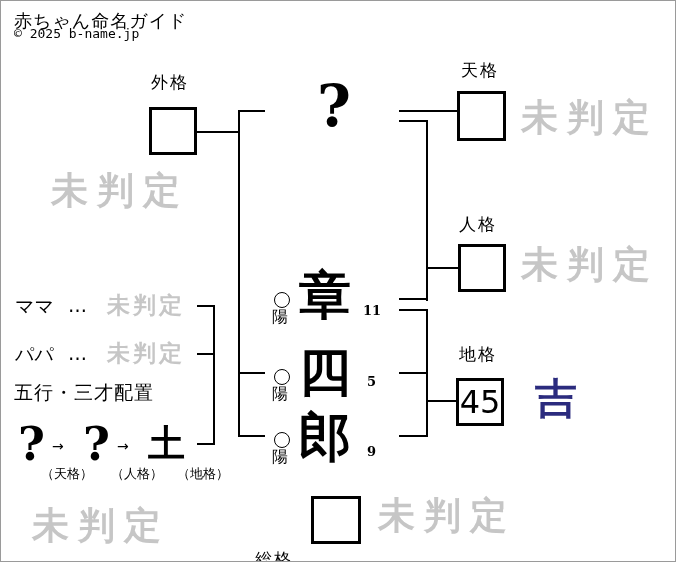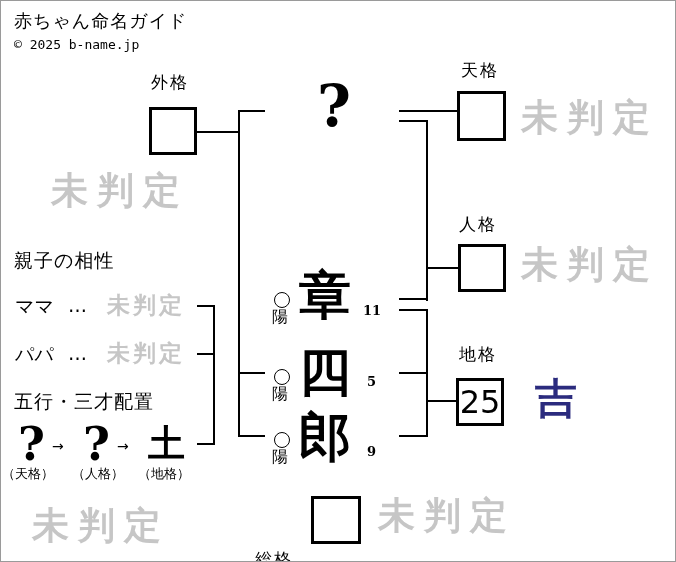--- a/index.html
+++ b/index.html
@@ -38,21 +38,21 @@
     font-weight:bold;font-size:58px;line-height:1;width:46px;text-align:center;
   }
   .side-heading{position:absolute;font-size:19px;letter-spacing:1px;}
   .side-label{position:absolute;font-size:19px;}
   .gogyou-sym{
     position:absolute;font-family:"DejaVu Serif","Liberation Serif",serif;
     font-weight:bold;font-size:46px;line-height:1;
   }
   .gogyou-sym-earth{font-size:37px;}
   .gogyou-arrow{position:absolute;font-size:14px;line-height:1;}
-  .gogyou-lab{position:absolute;font-size:13px;}
+  .gogyou-lab{position:absolute;font-size:13px;padding-left:39px;}
   .chikaku-value{
     position:absolute;inset:0;display:flex;align-items:center;justify-content:center;
     font-size:32px;font-family:"DejaVu Sans","Liberation Sans",sans-serif;line-height:1;
   }
   .result-good{
     position:absolute;font-family:"DejaVu Serif","Liberation Serif",serif;
     font-weight:bold;font-size:42px;line-height:1;
   }
 </style>
 </head>
@@ -62,21 +62,21 @@
 
   <div class="wm wm-lg" style="left: 50px; top: 165px; color: rgb(198, 198, 198);">未判定</div>
   <div class="wm wm-lg" style="left: 520px; top: 92px; color: rgb(198, 198, 198);">未判定</div>
   <div class="wm wm-lg" style="left: 520px; top: 239px; color: rgb(198, 198, 198);">未判定</div>
   <div class="wm wm-sm" style="left: 106px; top: 289px; color: rgb(198, 198, 198);">未判定</div>
   <div class="wm wm-sm" style="left: 106px; top: 337px; color: rgb(198, 198, 198);">未判定</div>
   <div class="wm wm-lg" style="left: 31px; top: 500px; color: rgb(198, 198, 198);">未判定</div>
   <div class="wm wm-lg" style="left: 377px; top: 490px; color: rgb(198, 198, 198);">未判定</div>
 
   <div class="abs title" style="left:13px;top:8px;">赤ちゃん命名ガイド</div>
-  <div class="abs copyright" style="left:13px;top:36px;">© 2025 b-name.jp</div>
+  <div class="abs copyright" style="left:13px;top:25px;">© 2025 b-name.jp</div>
 
   <div class="line" style="left:237px;top:109px;width:2px;height:327px;"></div>
   <div class="line" style="left:196px;top:130px;width:41px;height:2px;"></div>
   <div class="line" style="left:237px;top:109px;width:27px;height:2px;"></div>
   <div class="line" style="left:237px;top:371px;width:27px;height:2px;"></div>
   <div class="line" style="left:237px;top:434px;width:27px;height:2px;"></div>
   <div class="line" style="left:398px;top:109px;width:58px;height:2px;"></div>
   <div class="line" style="left:398px;top:119px;width:29px;height:2px;"></div>
   <div class="line" style="left:425px;top:119px;width:2px;height:181px;"></div>
   <div class="line" style="left:425px;top:266px;width:32px;height:2px;"></div>
@@ -95,21 +95,21 @@
   <div class="kbox" style="left:148px;top:106px;width:48px;height:48px;"></div>
 
   <div class="kaku-label" style="left:460px;top:58px;">天格</div>
   <div class="kbox" style="left:456px;top:90px;width:49px;height:50px;"></div>
 
   <div class="kaku-label" style="left:458px;top:212px;">人格</div>
   <div class="kbox" style="left:457px;top:243px;width:48px;height:48px;"></div>
 
   <div class="kaku-label" style="left:458px;top:342px;">地格</div>
   <div class="kbox" style="left:455px;top:377px;width:48px;height:48px;">
-    <div class="chikaku-value">25</div>
+    <div class="chikaku-value">45</div>
   </div>
   <div class="result-good" style="left: 534px; top: 377px; color: rgb(43, 43, 126);">吉</div>
 
   <div class="kaku-label" style="left:254px;top:507px;margin-top:40px;">総格</div>
   <div class="kbox" style="left:310px;top:495px;width:50px;height:48px;"></div>
 
   <div class="surname" style="left:310px;top:76px;">?</div>
 
   <div class="yy-circle" style="left:273px;top:291px;"></div>
   <div class="yy-label" style="left:271px;top:308px;">陽</div>
@@ -119,27 +119,26 @@
   <div class="yy-circle" style="left:273px;top:368px;"></div>
   <div class="yy-label" style="left:271px;top:385px;">陽</div>
   <div class="name-char" style="left:297px;top:345px;">四</div>
   <div class="stroke-num" style="left:366px;top:373px;">5</div>
 
   <div class="yy-circle" style="left:273px;top:431px;"></div>
   <div class="yy-label" style="left:271px;top:448px;">陽</div>
   <div class="name-char" style="left:297px;top:410px;">郎</div>
   <div class="stroke-num" style="left:366px;top:443px;">9</div>
 
-  <div class="side-heading" style="left:13px;top:247px;">親子の相性</div>
   <div class="side-label" style="left:14px;top:293px;">ママ</div>
   <div class="side-label" style="left:67px;top:293px;">…</div>
   <div class="side-label" style="left:14px;top:341px;">パパ</div>
   <div class="side-label" style="left:67px;top:341px;">…</div>
 
-  <div class="side-heading" style="left:13px;top:388px;">五行・三才配置</div>
+  <div class="side-heading" style="left:13px;top:379px;">五行・三才配置</div>
   <div class="gogyou-sym" style="left:17px;top:420px;">?</div>
   <div class="gogyou-arrow" style="left:51px;top:438px;">→</div>
   <div class="gogyou-sym" style="left:82px;top:420px;">?</div>
   <div class="gogyou-arrow" style="left:116px;top:438px;">→</div>
   <div class="gogyou-sym gogyou-sym-earth" style="left:147px;top:424px;">土</div>
   <div class="gogyou-lab" style="left:1px;top:464px;">（天格）</div>
   <div class="gogyou-lab" style="left:71px;top:464px;">（人格）</div>
   <div class="gogyou-lab" style="left:137px;top:464px;">（地格）</div>
 
 </div>

